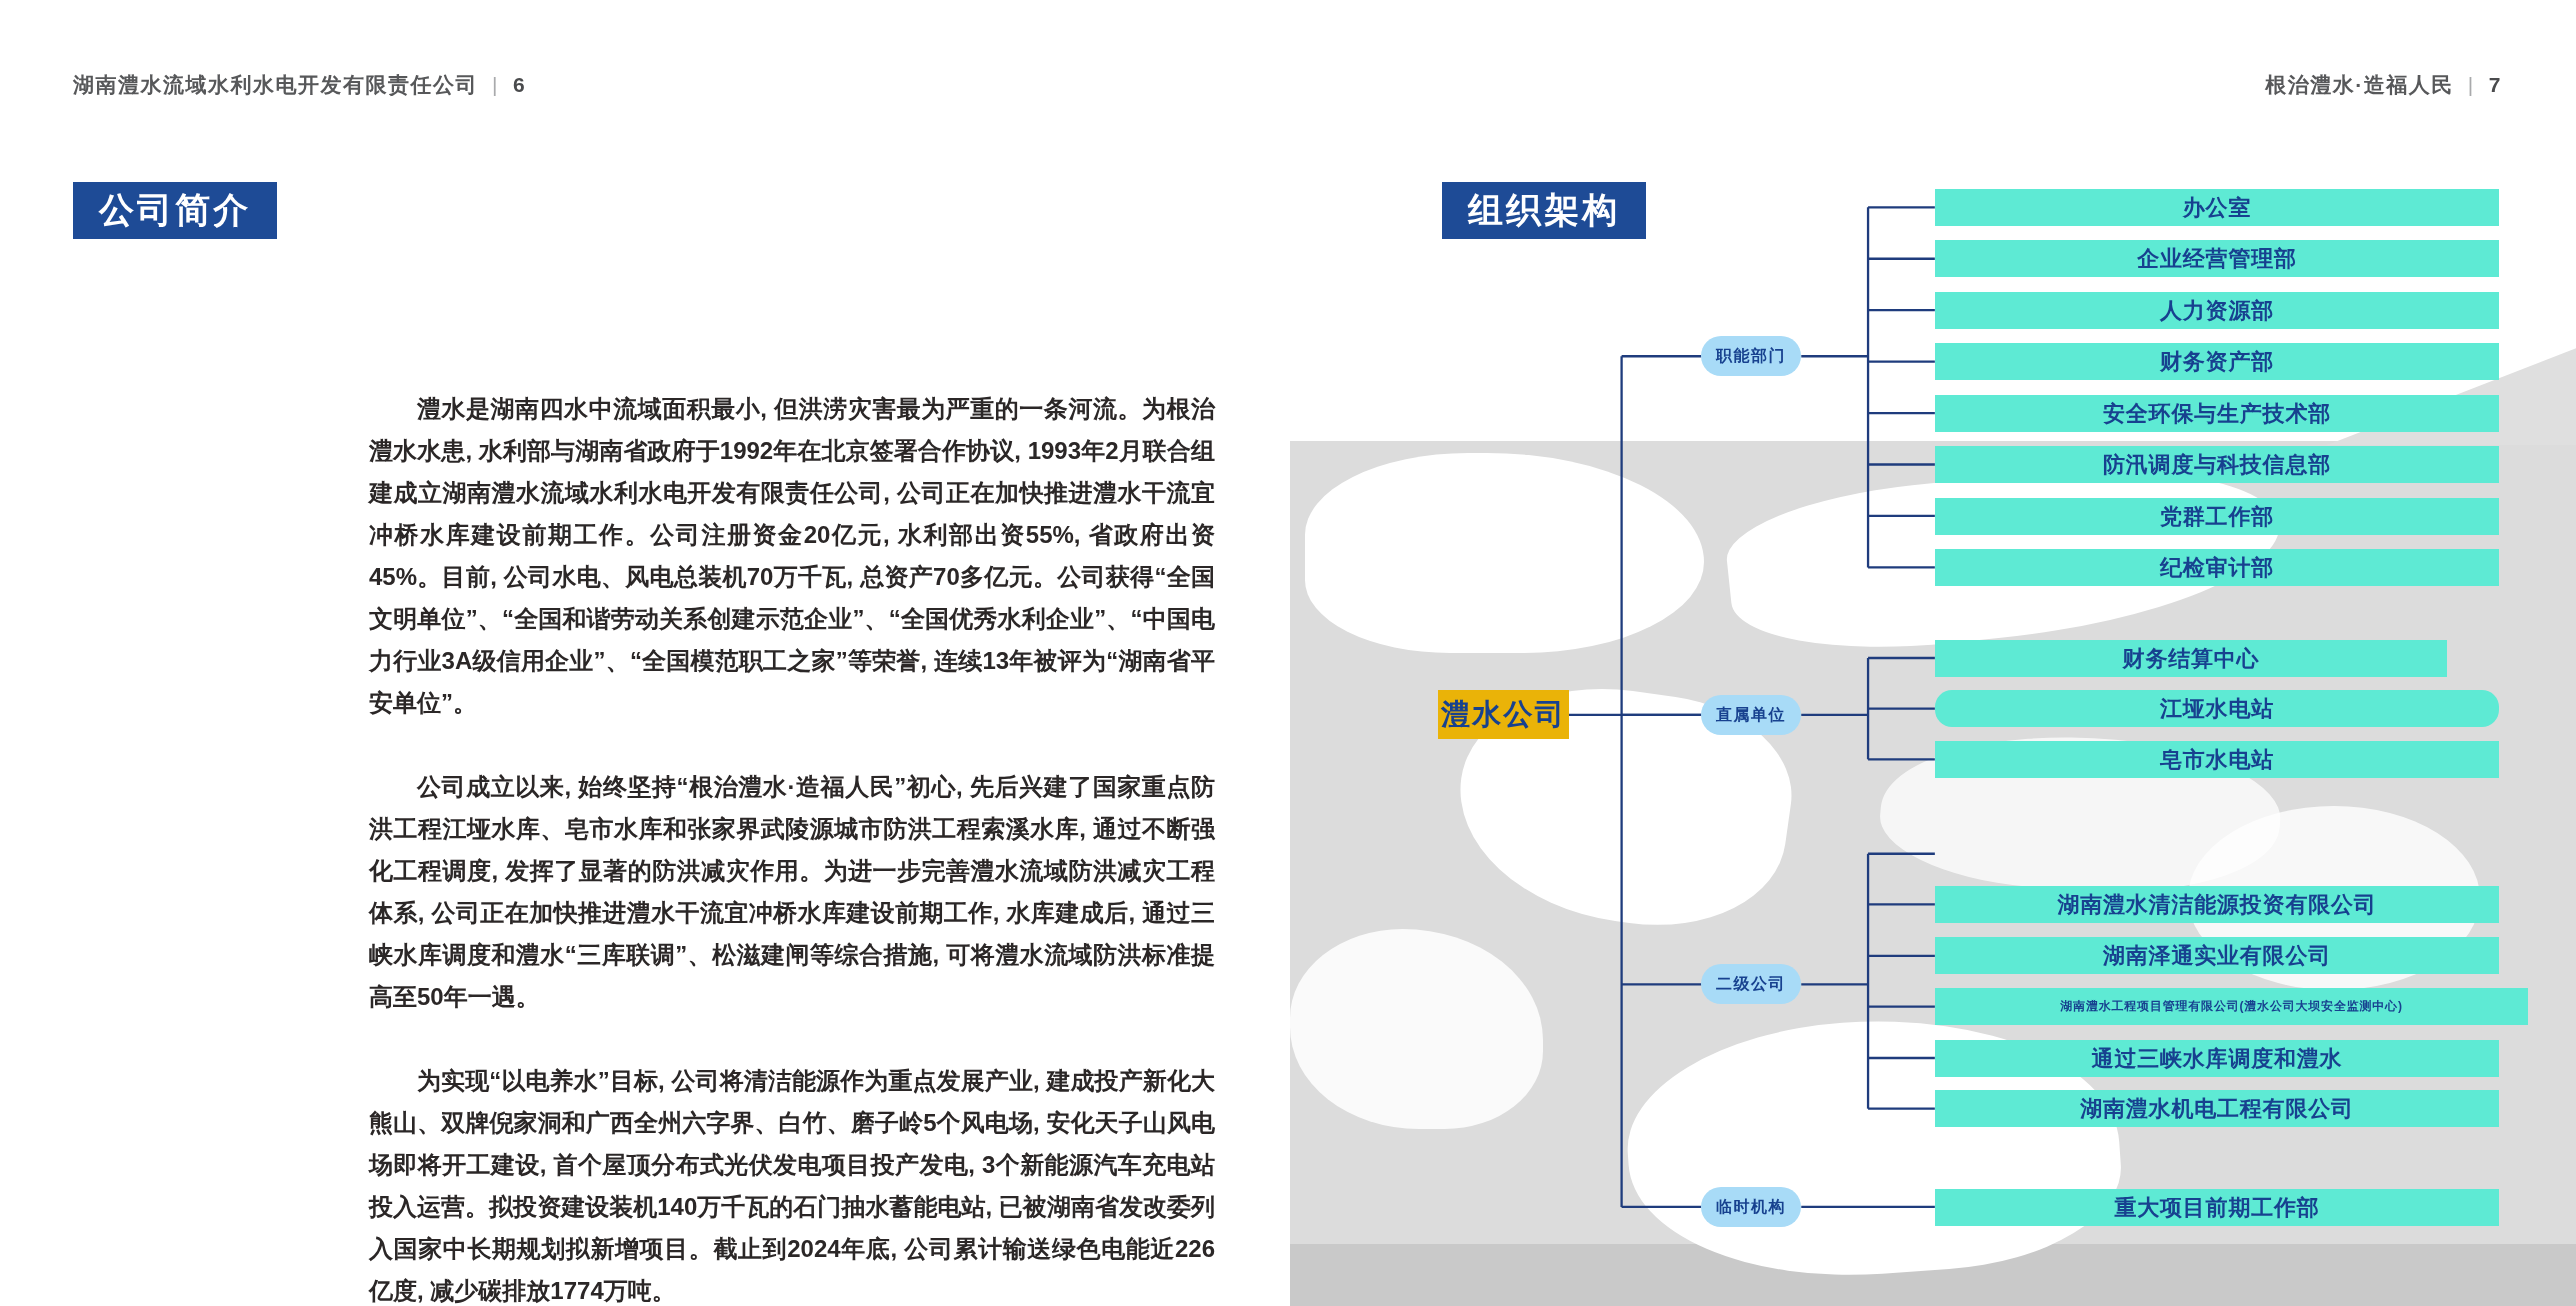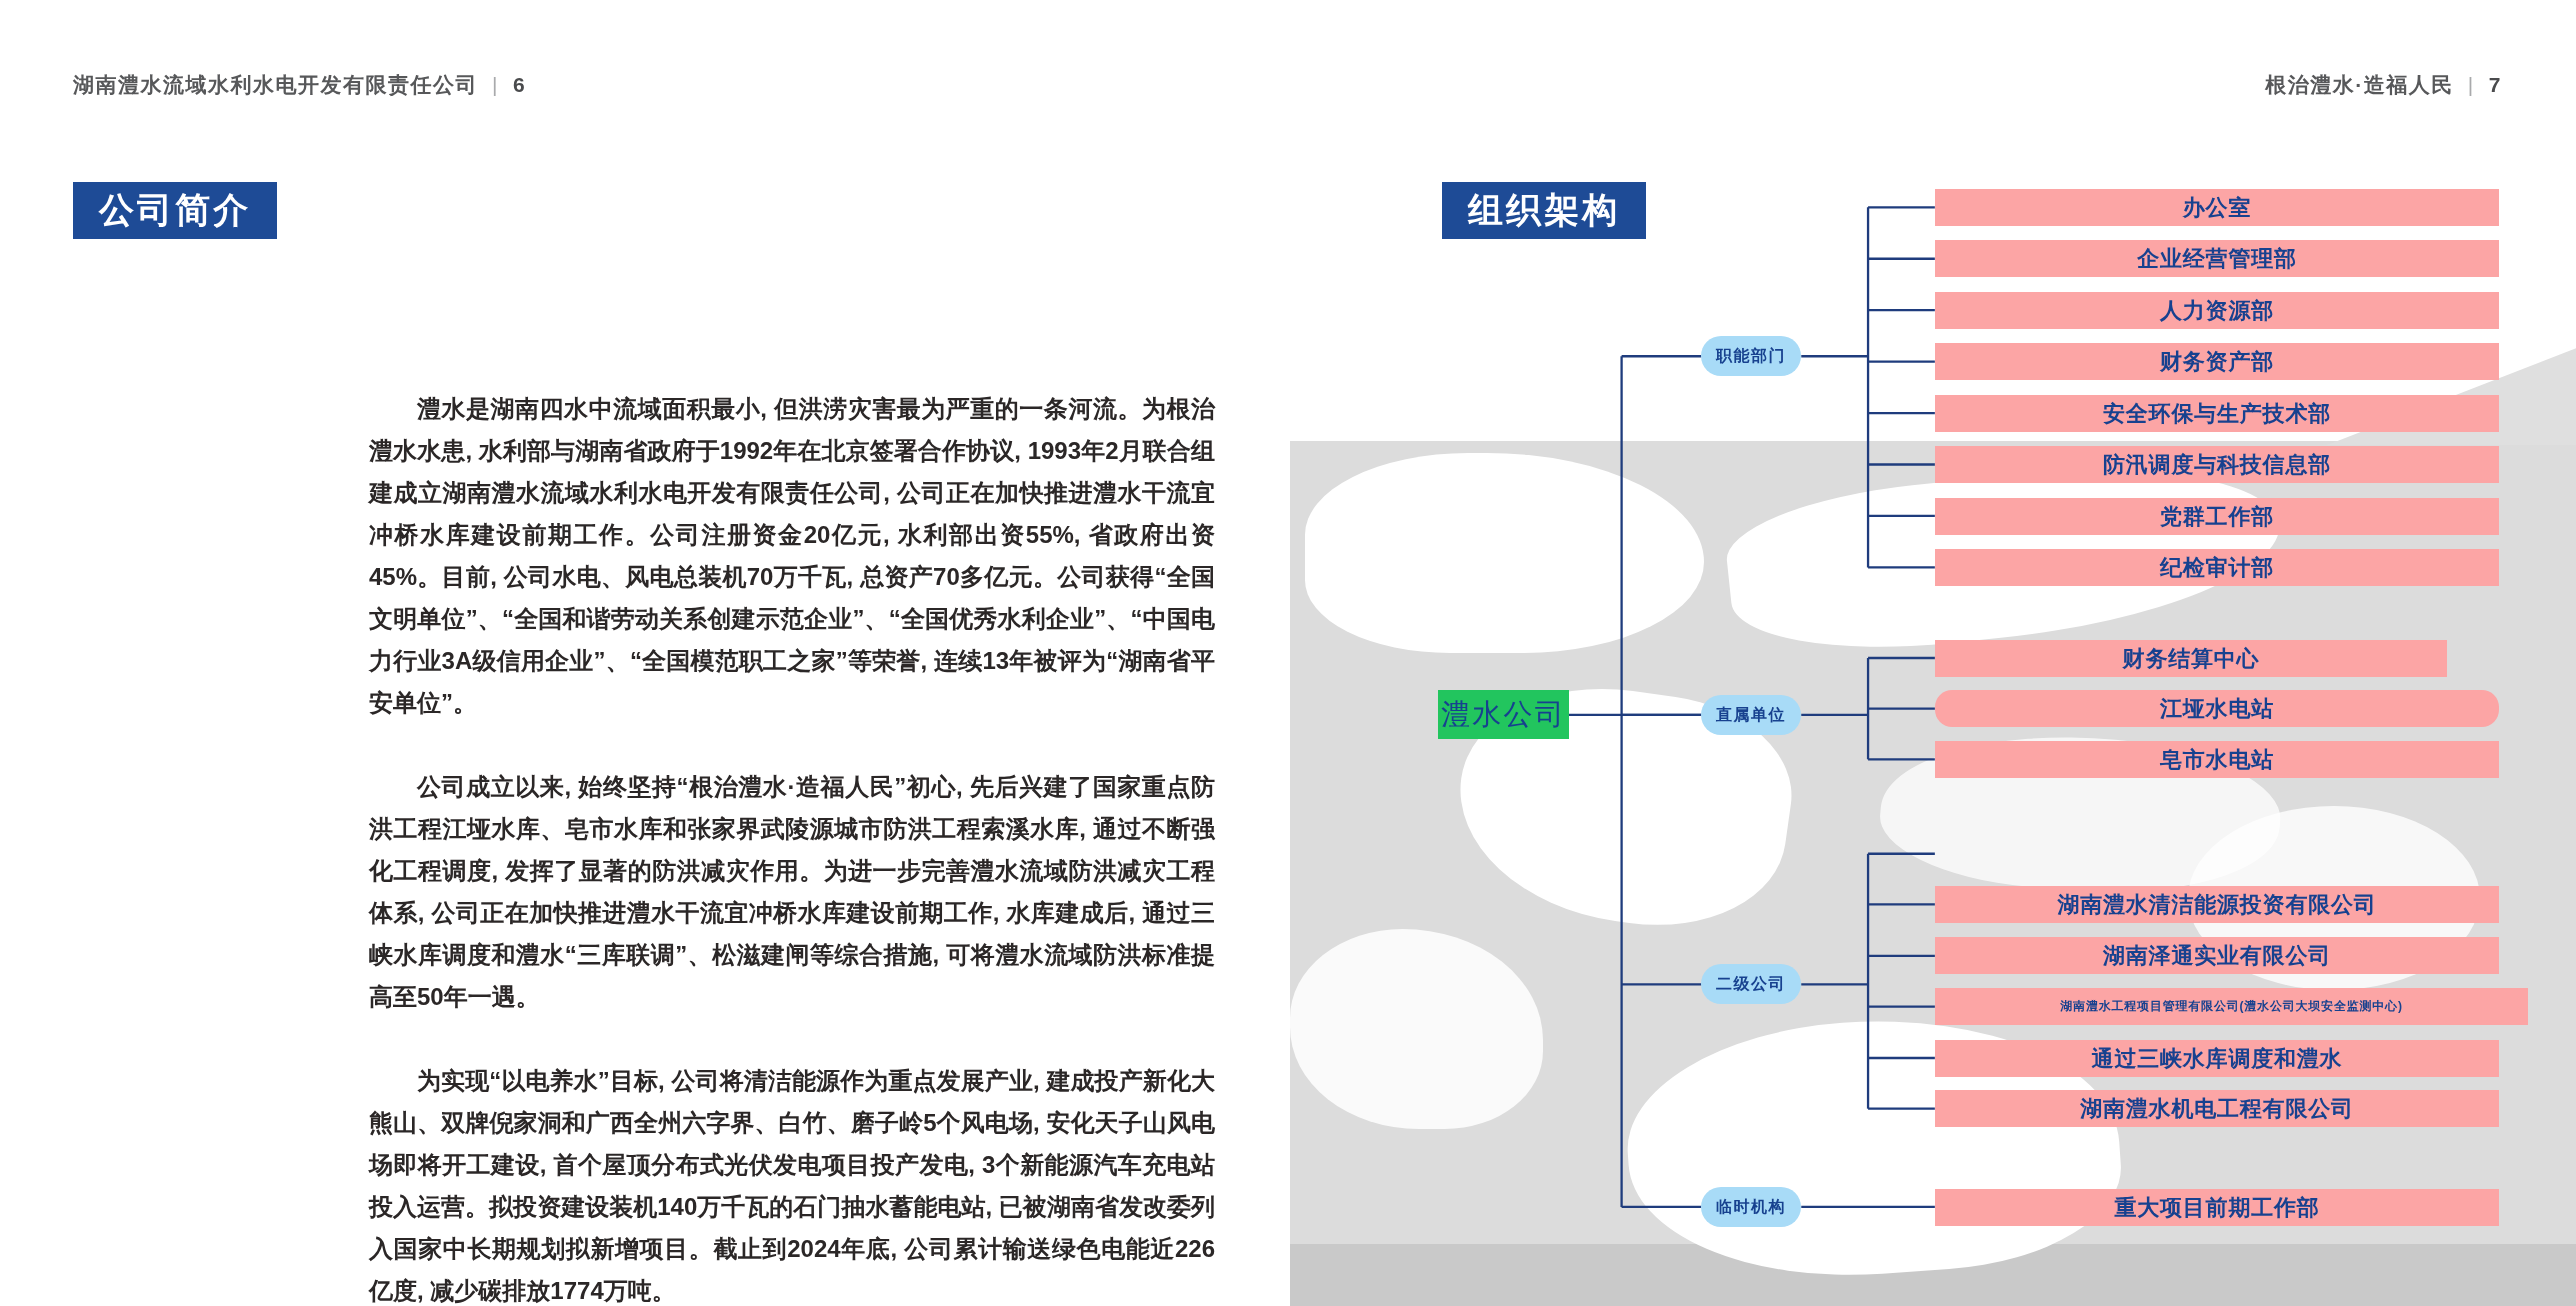--- a/index.html
+++ b/index.html
@@ -23,25 +23,25 @@
   .intro{position:absolute;left:369px;top:388px;width:846px;color:#2b2727;
          font-size:24px;line-height:42px;text-align:justify;font-weight:600;}
   .intro p{margin:0 0 42px 0;text-indent:2em;}
 
   
   .wash{position:absolute;z-index:0;}
   .blob{position:absolute;z-index:0;background:#ffffff;}
 
   
   .chart-layer{position:absolute;left:0;top:0;width:2576px;height:1306px;z-index:2;}
-  .org-root{position:absolute;background:#22c55e;color:#17418f;font-weight:normal;
+  .org-root{position:absolute;background:#eab308;color:#17418f;font-weight:bold;
             display:flex;align-items:center;justify-content:center;letter-spacing:2.3px;}
   .org-label{position:absolute;background:#a8dbf7;color:#17418f;font-weight:bold;
              display:flex;align-items:center;justify-content:center;letter-spacing:1.5px;font-size:16px;border-radius:20px;}
-  .org-box{position:absolute;background:#fca5a5;color:#17418f;font-weight:bold;font-size:22px;
+  .org-box{position:absolute;background:#5eead4;color:#17418f;font-weight:bold;font-size:22px;
            display:flex;align-items:center;justify-content:center;white-space:nowrap;letter-spacing:0.8px;}
   .org-box.wide{font-size:12px;}
   svg.connectors{position:absolute;left:0;top:0;z-index:1;pointer-events:none;}
 </style>
 </head>
 <body>
 
 <div class="canvas">
 
   <div class="wash" style="left:1290px;top:441px;width:1286px;height:865px;background:#dcdcdc;"></div>

